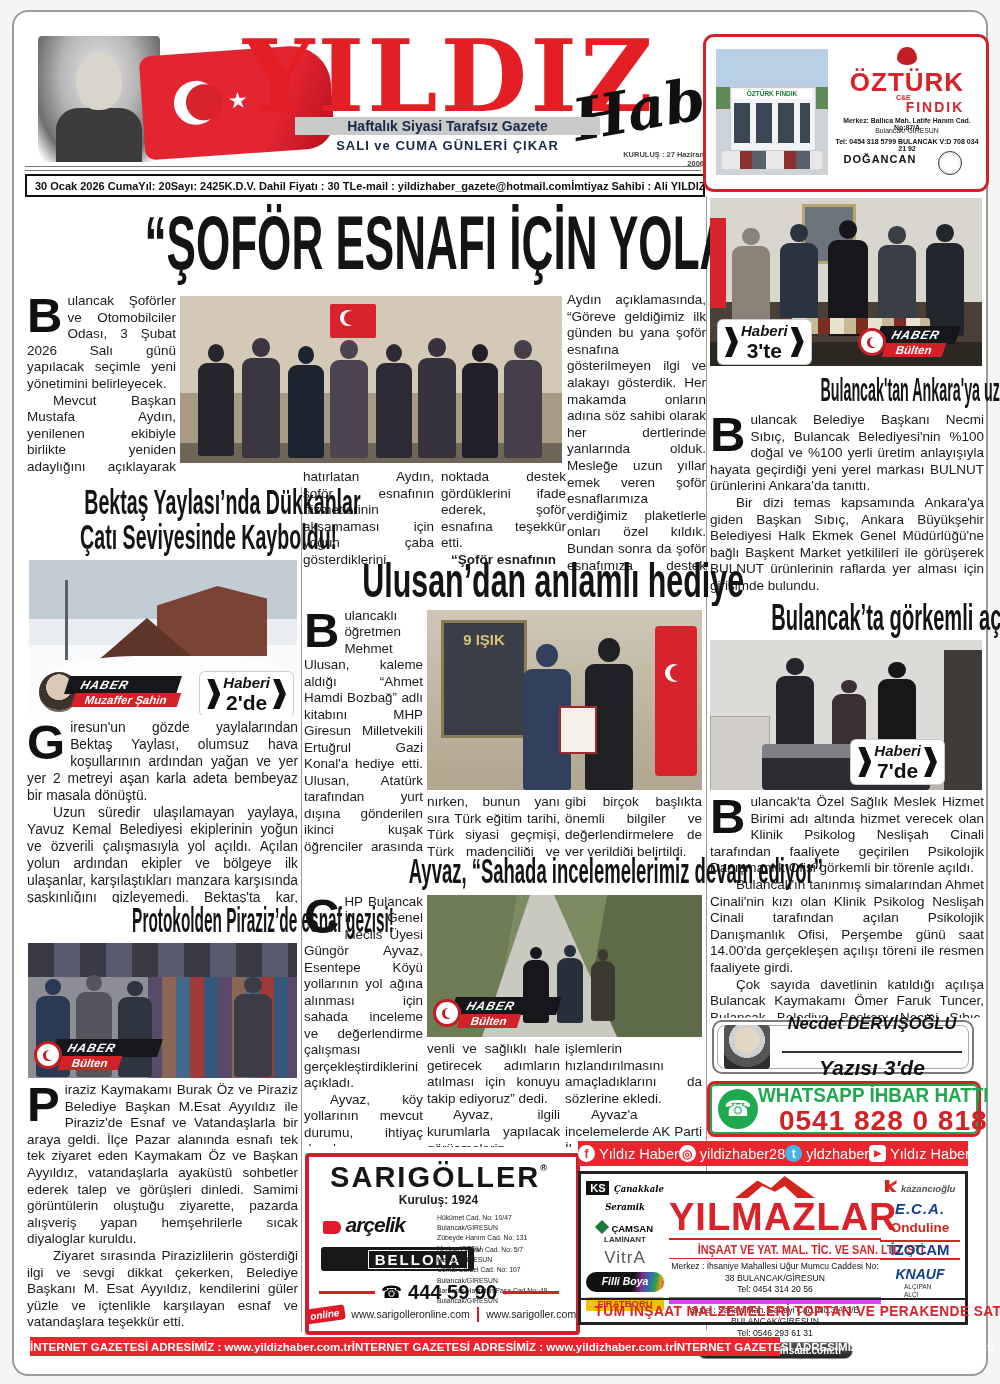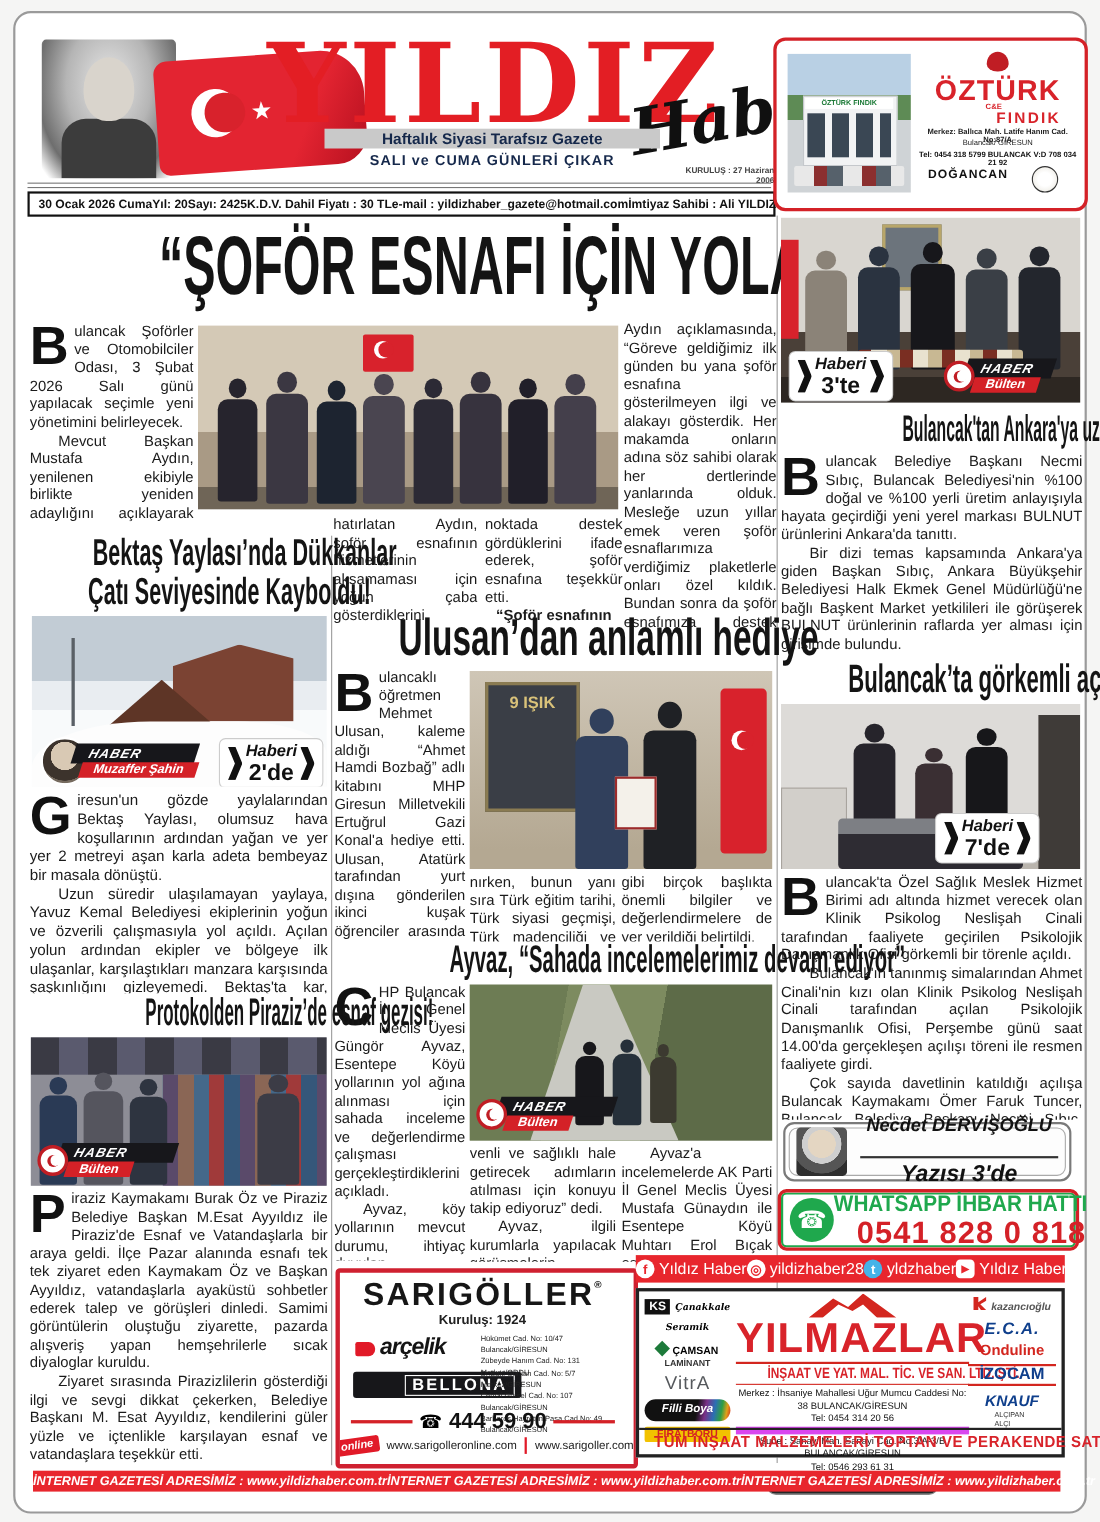--- a/index.html
+++ b/index.html
@@ -298,20 +298,21 @@
       <div class="hb-top" style="padding-right:44px;">HABER</div>
       <div class="hb-bot">Bülten</div>
     </span>
   </div>
 </div>
 <div class="story" style="left:427px;top:1041px;width:133px;height:106px;">
   <p>venli ve sağlıklı hale getirecek adımların atılması için konuyu takip ediyoruz” dedi.</p>
   <p class="ind">Ayvaz, ilgili kurumlarla yapılacak görüşmelerin ardından yol ağına alınması yönünde gerekli</p>
 </div>
 <div class="story" style="left:565px;top:1041px;width:137px;height:106px;">
+  <p>işlemlerin hızlandırılmasını amaçladıklarını da sözlerine ekledi.</p>
   <p class="ind">Ayvaz'a incelemelerde AK Parti İl Genel Meclis Üyesi Mustafa Günaydın ile Esentepe Köyü Muhtarı Erol Bıçak eşlik etti.</p>
 </div>
 
 <div id="hl-piraziz" class="hl" style="left:25px;top:902px;width:274px;height:38px;line-height:38px;">
   <span style="font-size:28px;transform:scale(.55,1.25);">Protokolden Piraziz’de esnaf gezisi!</span>
 </div>
 <div class="photo" style="left:28px;top:943px;width:269px;height:135px;background:#8d8d96;">
   <div class="abs" style="left:0;top:0;width:269px;height:34px;background:repeating-linear-gradient(90deg,#3a3a44 0 26px,#5a5a6e 26px 52px);"></div>
   <div class="abs" style="left:120px;top:34px;width:149px;height:101px;background:repeating-linear-gradient(90deg,#5a4a6a 0 14px,#8a6655 14px 28px,#44688a 28px 42px,#a03a3a 42px 56px,#35577a 56px 70px);"></div>
   <div class="fig" style="left:8px;top:36px;width:34px;height:98px;color:#2a3a55;"></div>
@@ -444,17 +445,17 @@
     <div class="minilogo" style="margin-top:5px;">
       <span style="font-weight:800;font-size:14px;color:#0f3f8c;font-style:italic;">KNAUF</span>
       <span style="font-size:6.5px;color:#333;display:inline-block;width:32px;line-height:1.2;text-align:left;">ALÇIPAN ALÇI</span>
     </div>
   </div>
   <div class="abs" style="left:0;bottom:2px;width:384px;text-align:center;border-top:2px solid #222;padding-top:2px;">
     <span id="yil-banner" style="display:inline-block;">TÜM İNŞAAT MALZEMELERİ TOPTAN VE PERAKENDE SATIŞI</span>
   </div>
 </div>
 
-<div id="footerbar" class="abs" style="left:30px;top:1337px;width:934px;height:19px;font-style:italic;">
+<div id="footerbar" class="abs" style="left:30px;top:1337px;width:750px;height:19px;">
   <span>İNTERNET GAZETESİ ADRESİMİZ : www.yildizhaber.com.tr</span>
   <span>İNTERNET GAZETESİ ADRESİMİZ : www.yildizhaber.com.tr</span>
   <span>İNTERNET GAZETESİ ADRESİMİZ : www.yildizhaber.com.tr</span>
 </div>
 
 </body></html>

